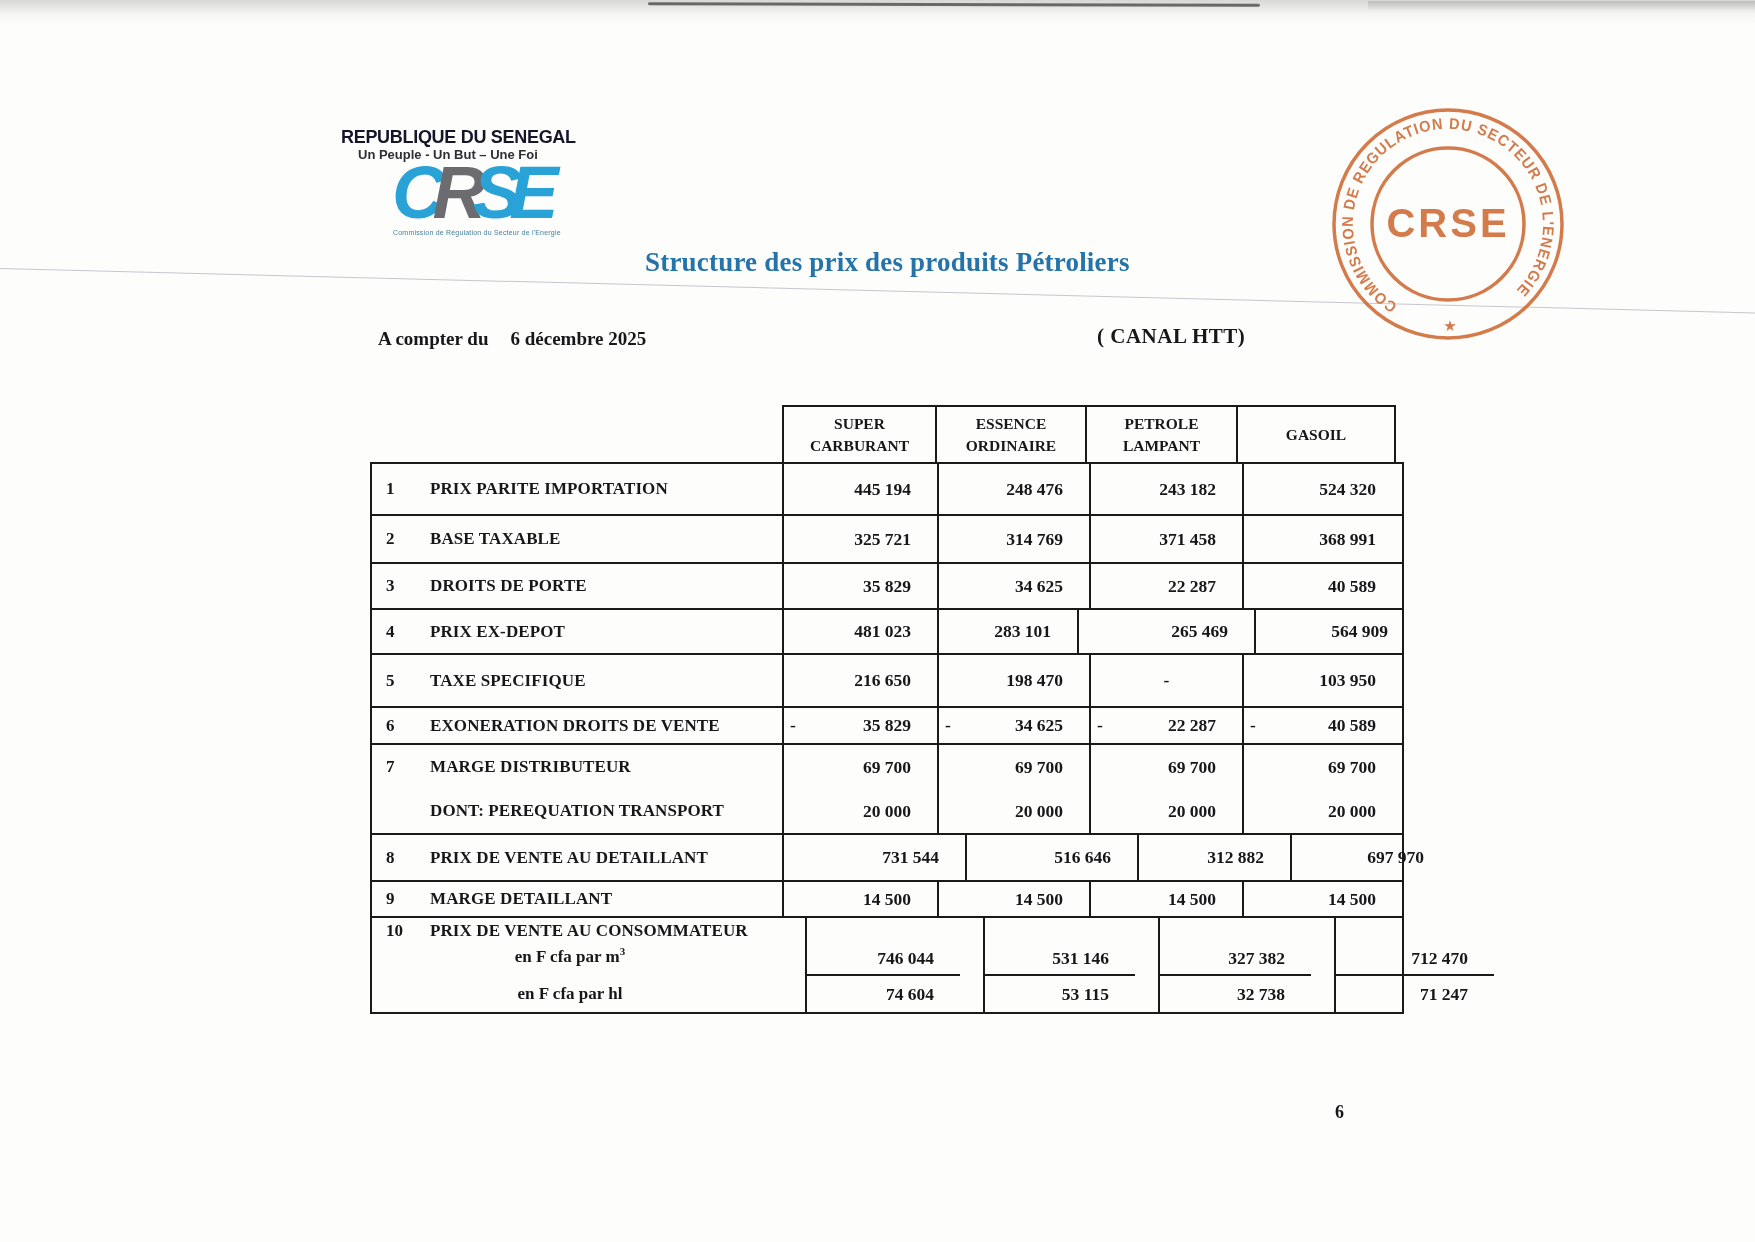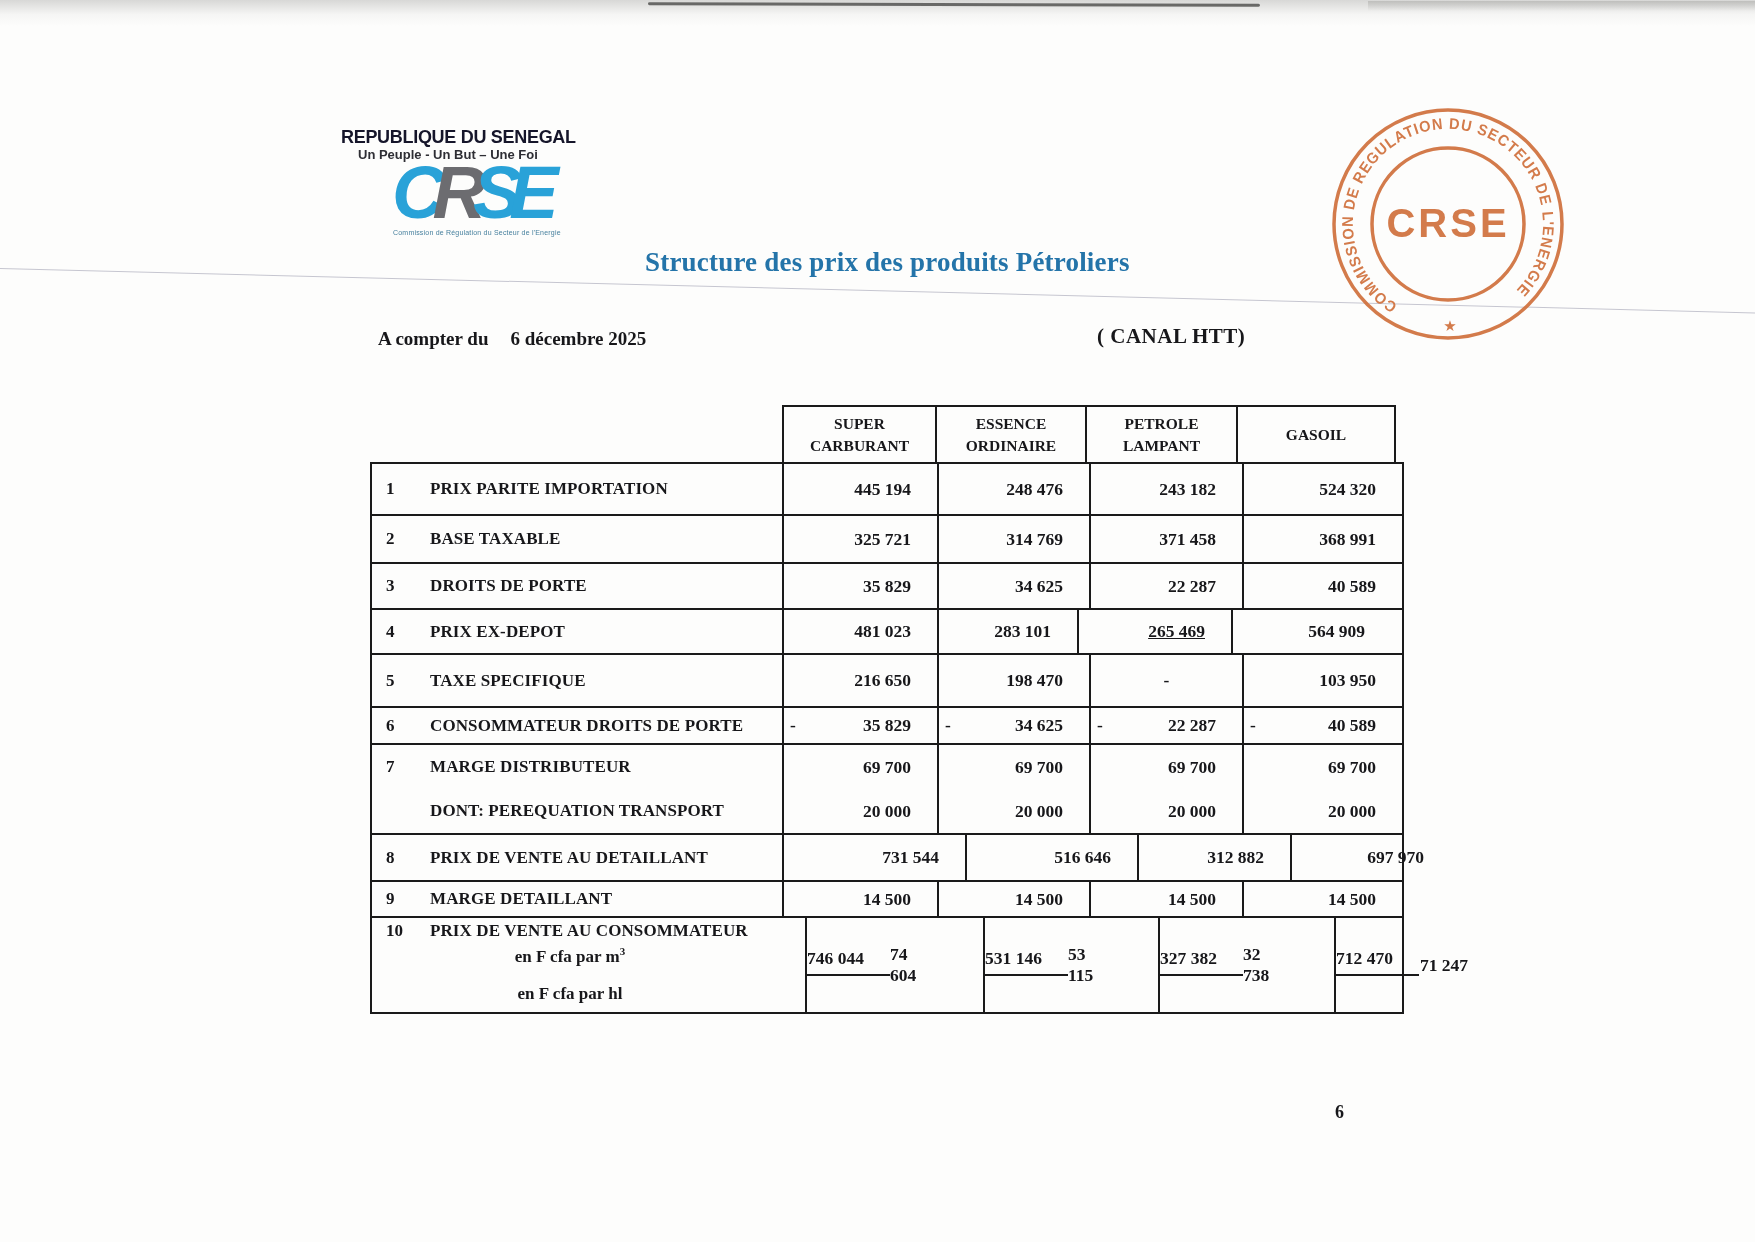--- a/index.html
+++ b/index.html
@@ -92,21 +92,21 @@
   .dbl .ln { height:50%; display:flex; align-items:center; }
   .dbl .label-cell .ln { padding-left:14px; }
   .dbl .label-cell .ln.sub { padding-left:58px; }
   .dbl .val-cell .ln { justify-content:flex-end; padding-right:26px; }
   
   .consumer .label-cell { display:block; position:relative; padding:0; }
   .consumer .lc-line1 { position:absolute; left:14px; top:3px; display:flex; }
   .consumer .lc-unit1 { position:absolute; left:0; right:14px; top:27px; text-align:center; font-weight:bold; font-size:17px; }
   .consumer .lc-unit1 sup { font-size:11px; }
   .consumer .lc-unit2 { position:absolute; left:0; right:14px; top:66px; text-align:center; font-weight:bold; font-size:17px; }
-  .consumer .val-cell { align-items:stretch; padding:0; }
+  .consumer .val-cell { flex-direction:column; align-items:stretch; padding:0; }
   .consumer .sub1 {
     height:58px; border-bottom:2px solid #1a1a1a;
     display:flex; align-items:flex-end; justify-content:flex-end; padding:0 26px 5px 0;
   }
   .consumer .sub2 { flex:1; display:flex; align-items:center; justify-content:flex-end; padding-right:26px; }
 </style>
 </head>
 <body>
 
 <div class="page">
@@ -213,21 +213,21 @@
           <div class="cell label-cell">
             <span class="row-num">4</span>
             <span class="row-label">PRIX EX-DEPOT</span>
           </div>
           <div class="cell val-cell" style="width: 155px;">
             <span>481 023</span>
           </div>
           <div class="cell val-cell" style="width: 140px; padding-left: 45px;">
             <span>283 101</span>
           </div>
-          <div class="cell val-cell" style="width: 154px; text-decoration: underline;">
+          <div class="cell val-cell" style="width: 177px;">
             <span>265 469</span>
           </div>
           <div class="cell val-cell" style="width: 160px;">
             <span>564 909</span>
           </div>
         </div>
         <div class=" t-row" style="height: 53px;">
           <div class="cell label-cell">
             <span class="row-num">5</span>
             <span class="row-label">TAXE SPECIFIQUE</span>
@@ -241,21 +241,21 @@
           <div class="cell val-cell dash" style="width: 153px;">
             <span>-</span>
           </div>
           <div class="cell val-cell" style="width: 160px;">
             <span>103 950</span>
           </div>
         </div>
         <div class=" t-row" style="height: 37px;">
           <div class="cell label-cell">
             <span class="row-num">6</span>
-            <span class="row-label">CONSOMMATEUR DROITS DE PORTE</span>
+            <span class="row-label">EXONERATION DROITS DE VENTE</span>
           </div>
           <div class="cell val-cell neg" style="width: 155px;">
             <span>-</span>
             <span>35 829</span>
           </div>
           <div class="cell val-cell neg" style="width: 152px;">
             <span>-</span>
             <span>34 625</span>
           </div>
           <div class="cell val-cell neg" style="width: 153px;">

